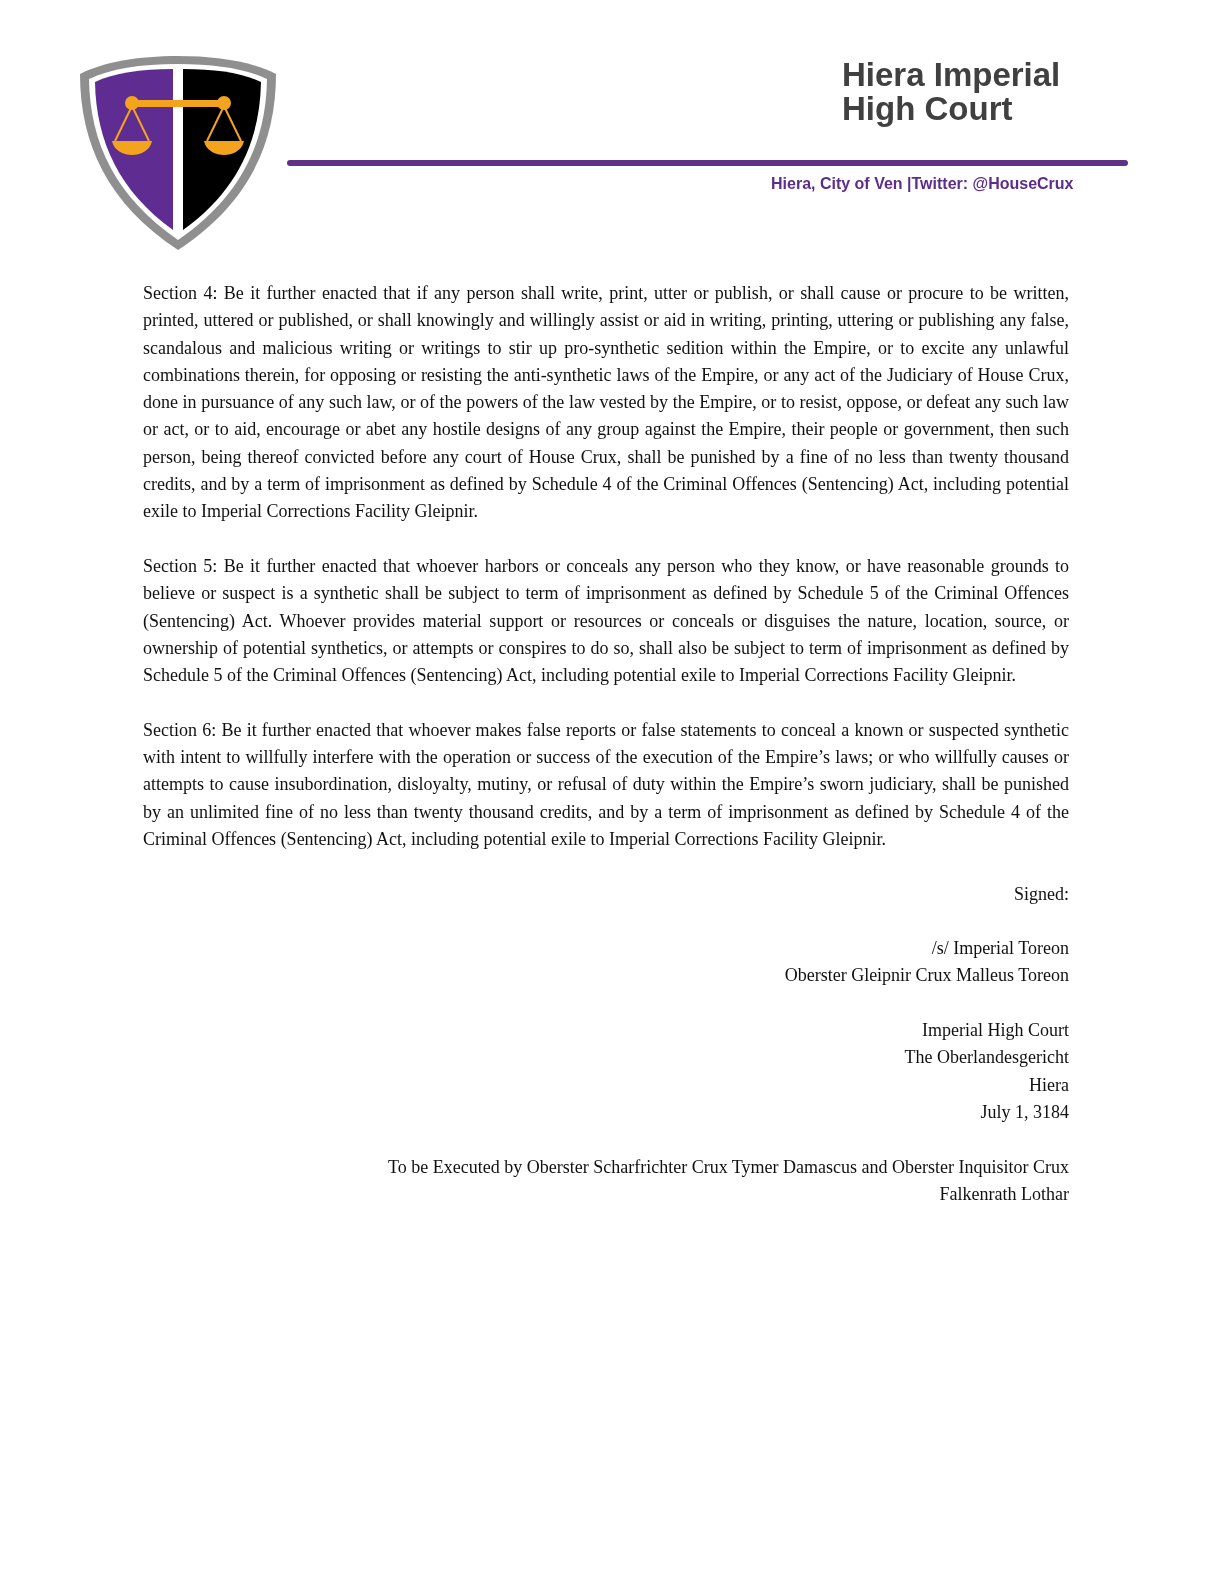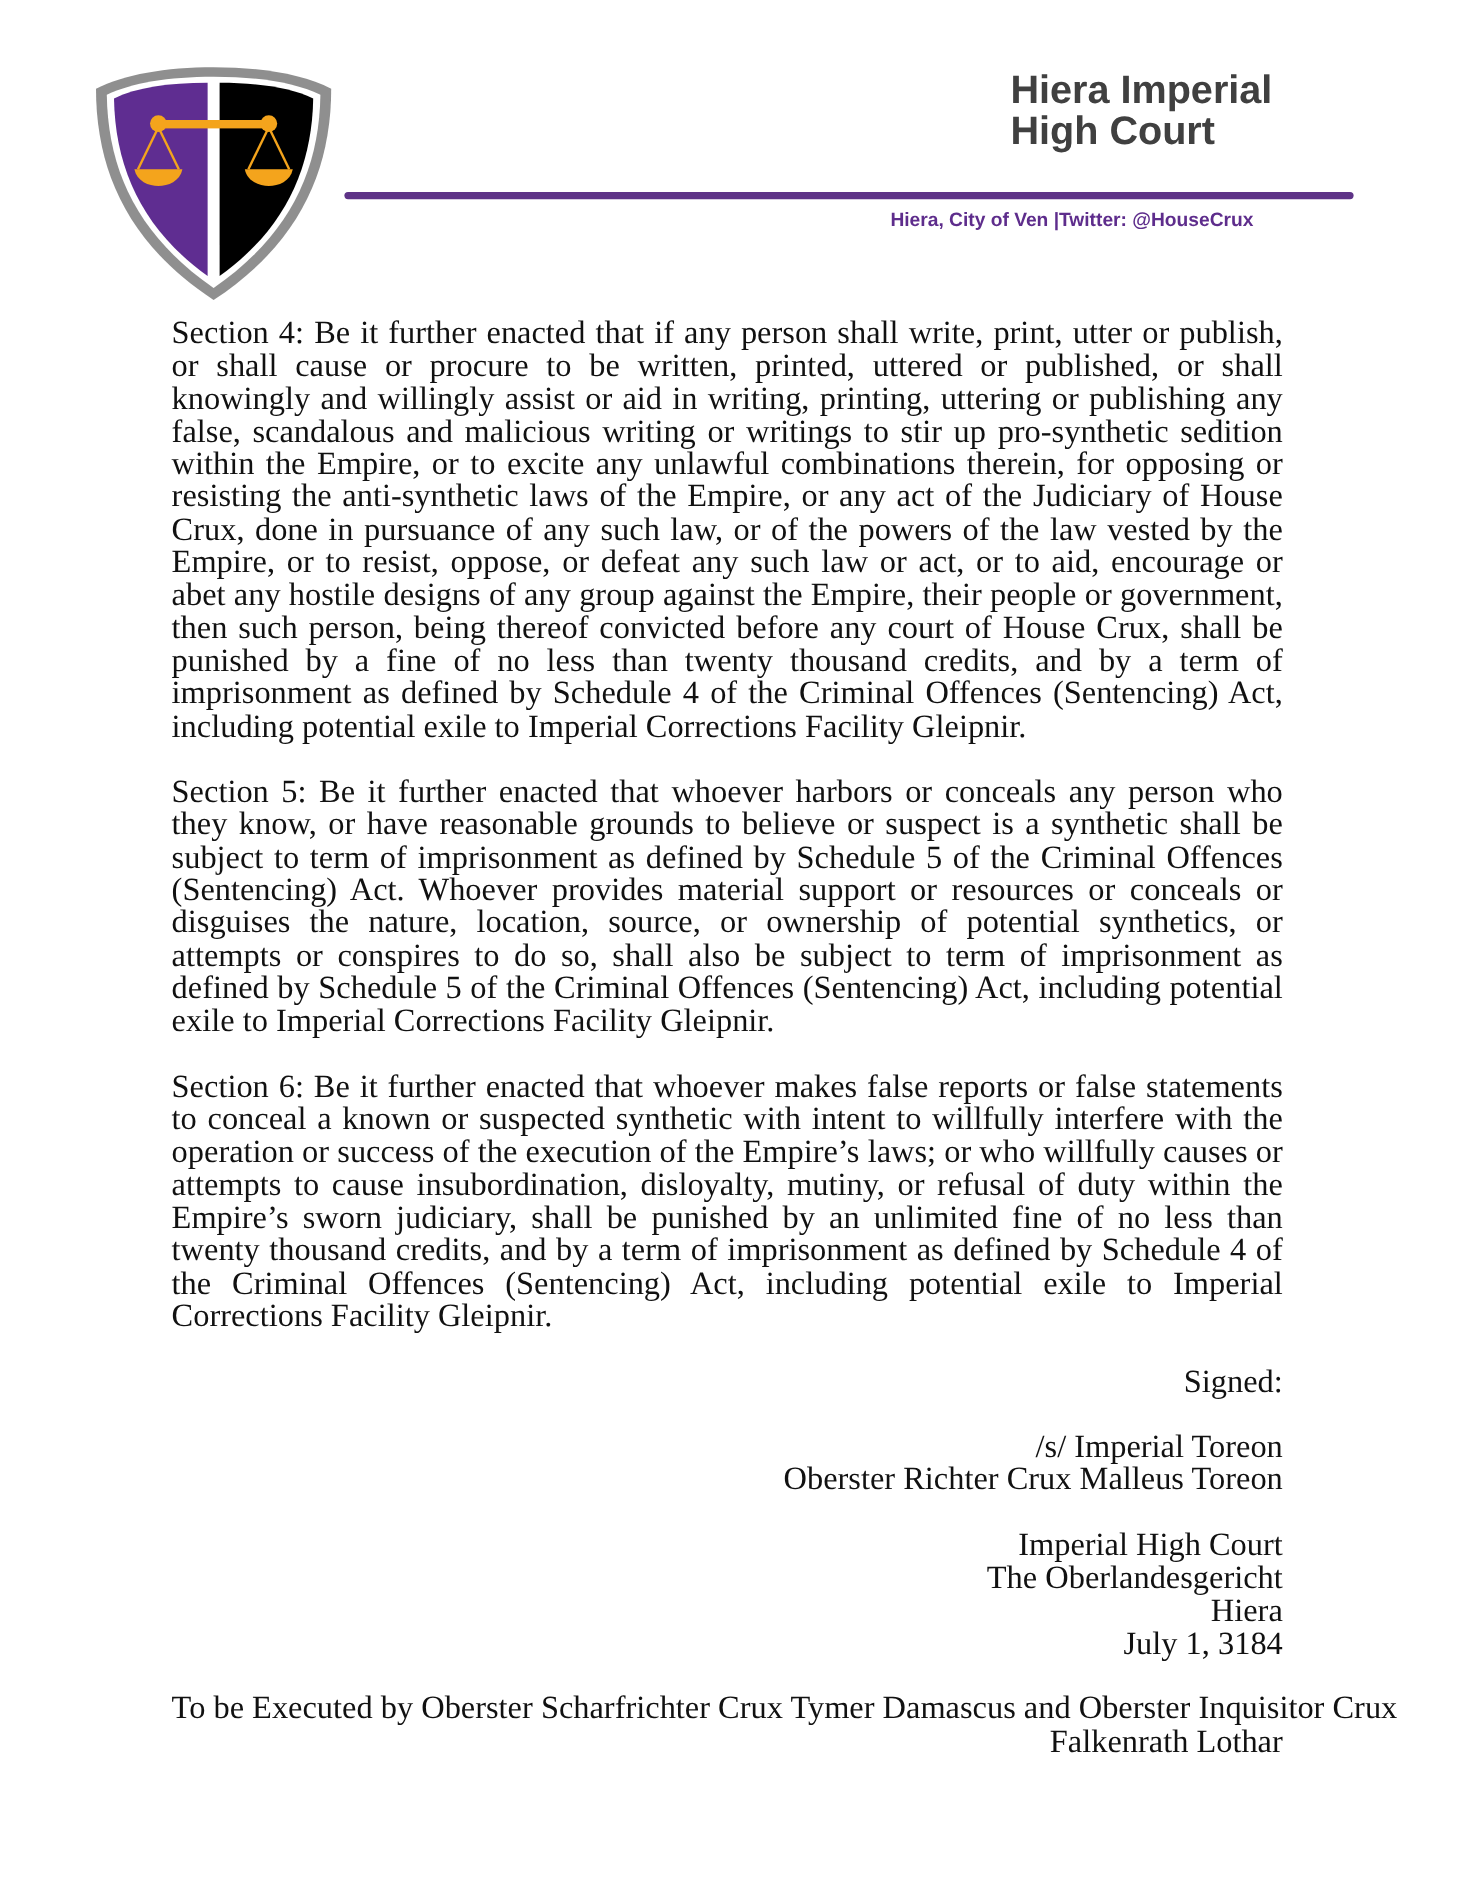--- a/index.html
+++ b/index.html
@@ -39,35 +39,35 @@
       position: absolute;
       left: 287px;
       top: 160px;
       width: 841px;
       height: 6px;
       background: #5e3387;
       border-radius: 3px;
     }
     .location {
       position: absolute;
-      left: 742px;
+      left: 771px;
       top: 174px;
       font-family: "Liberation Sans", "DejaVu Sans", sans-serif;
       font-weight: bold;
       font-size: 16px;
       line-height: 20px;
       color: #5e2d8c;
       white-space: nowrap;
     }
     .body-text {
       position: absolute;
       left: 143px;
-      top: 264px;
+      top: 280px;
       width: 926px;
-      font-size: 27px;
+      font-size: 18px;
       line-height: 27.3px;
     }
     .section {
       text-align: justify;
       margin: 0 0 27.3px 0;
     }
     .line { display: block; white-space: nowrap; }
     .block { margin: 0 0 27.3px 0; text-align: right; }
   </style>
 </head>
@@ -113,21 +113,21 @@
   <p class="section">Section 4: Be it further enacted that if any person shall write, print, utter or publish, or shall cause or procure to be written, printed, uttered or published, or shall knowingly and willingly assist or aid in writing, printing, uttering or publishing any false, scandalous and malicious writing or writings to stir up pro-synthetic sedition within the Empire, or to excite any unlawful combinations therein, for opposing or resisting the anti-synthetic laws of the Empire, or any act of the Judiciary of House Crux, done in pursuance of any such law, or of the powers of the law vested by the Empire, or to resist, oppose, or defeat any such law or act, or to aid, encourage or abet any hostile designs of any group against the Empire, their people or government, then such person, being thereof convicted before any court of House Crux, shall be punished by a fine of no less than twenty thousand credits, and by a term of imprisonment as defined by Schedule 4 of the Criminal Offences (Sentencing) Act, including potential exile to Imperial Corrections Facility Gleipnir.</p>
   <p class="section">Section 5: Be it further enacted that whoever harbors or conceals any person who they know, or have reasonable grounds to believe or suspect is a synthetic shall be subject to term of imprisonment as defined by Schedule 5 of the Criminal Offences (Sentencing) Act. Whoever provides material support or resources or conceals or disguises the nature, location, source, or ownership of potential synthetics, or attempts or conspires to do so, shall also be subject to term of imprisonment as defined by Schedule 5 of the Criminal Offences (Sentencing) Act, including potential exile to Imperial Corrections Facility Gleipnir.</p>
   <p class="section">Section 6: Be it further enacted that whoever makes false reports or false statements to conceal a known or suspected synthetic with intent to willfully interfere with the operation or success of the execution of the Empire’s laws; or who willfully causes or attempts to cause insubordination, disloyalty, mutiny, or refusal of duty within the Empire’s sworn judiciary, shall be punished by an unlimited fine of no less than twenty thousand credits, and by a term of imprisonment as defined by Schedule 4 of the Criminal Offences (Sentencing) Act, including potential exile to Imperial Corrections Facility Gleipnir.</p>
 
   <div class="block">
     <span class="line">Signed:</span>
   </div>
 
   <div class="block">
     <span class="line">/s/ Imperial Toreon</span>
-    <span class="line">Oberster Richter Crux Malleus Toreon</span>
+    <span class="line">Oberster Gleipnir Crux Malleus Toreon</span>
   </div>
 
   <div class="block">
     <span class="line">Imperial High Court</span>
     <span class="line">The Oberlandesgericht</span>
     <span class="line">Hiera</span>
     <span class="line">July 1, 3184</span>
   </div>
 
   <div class="block">

